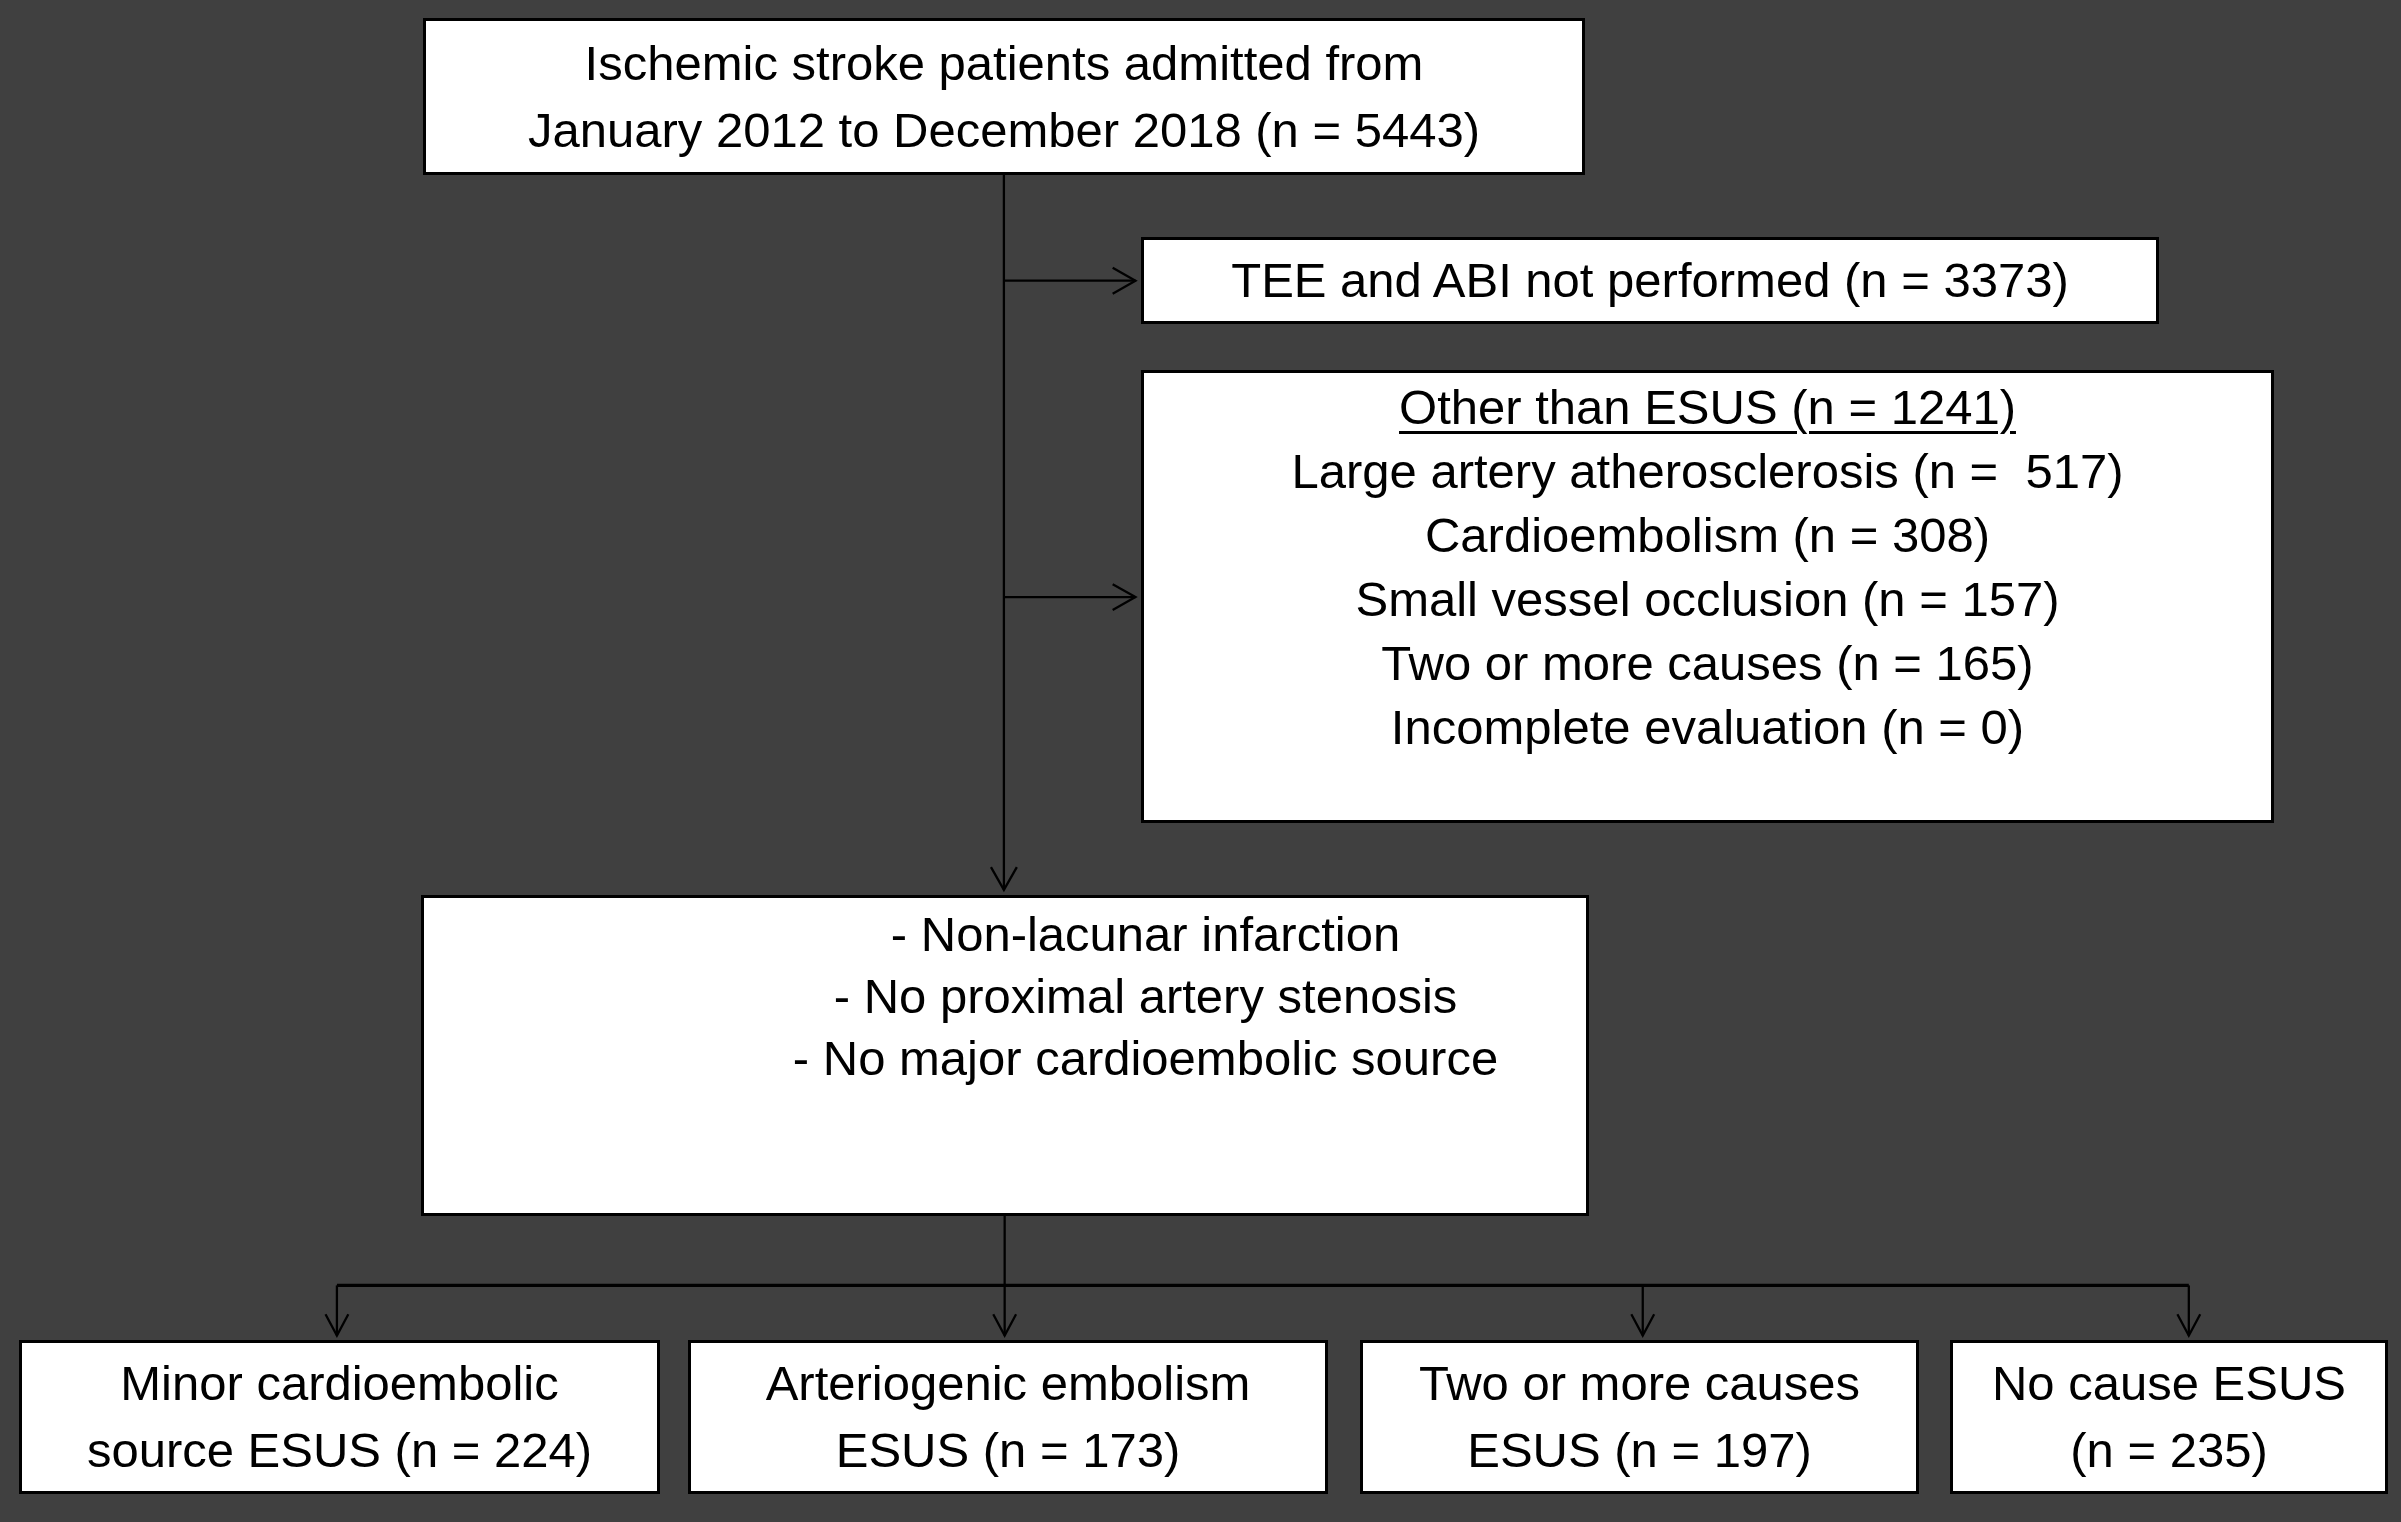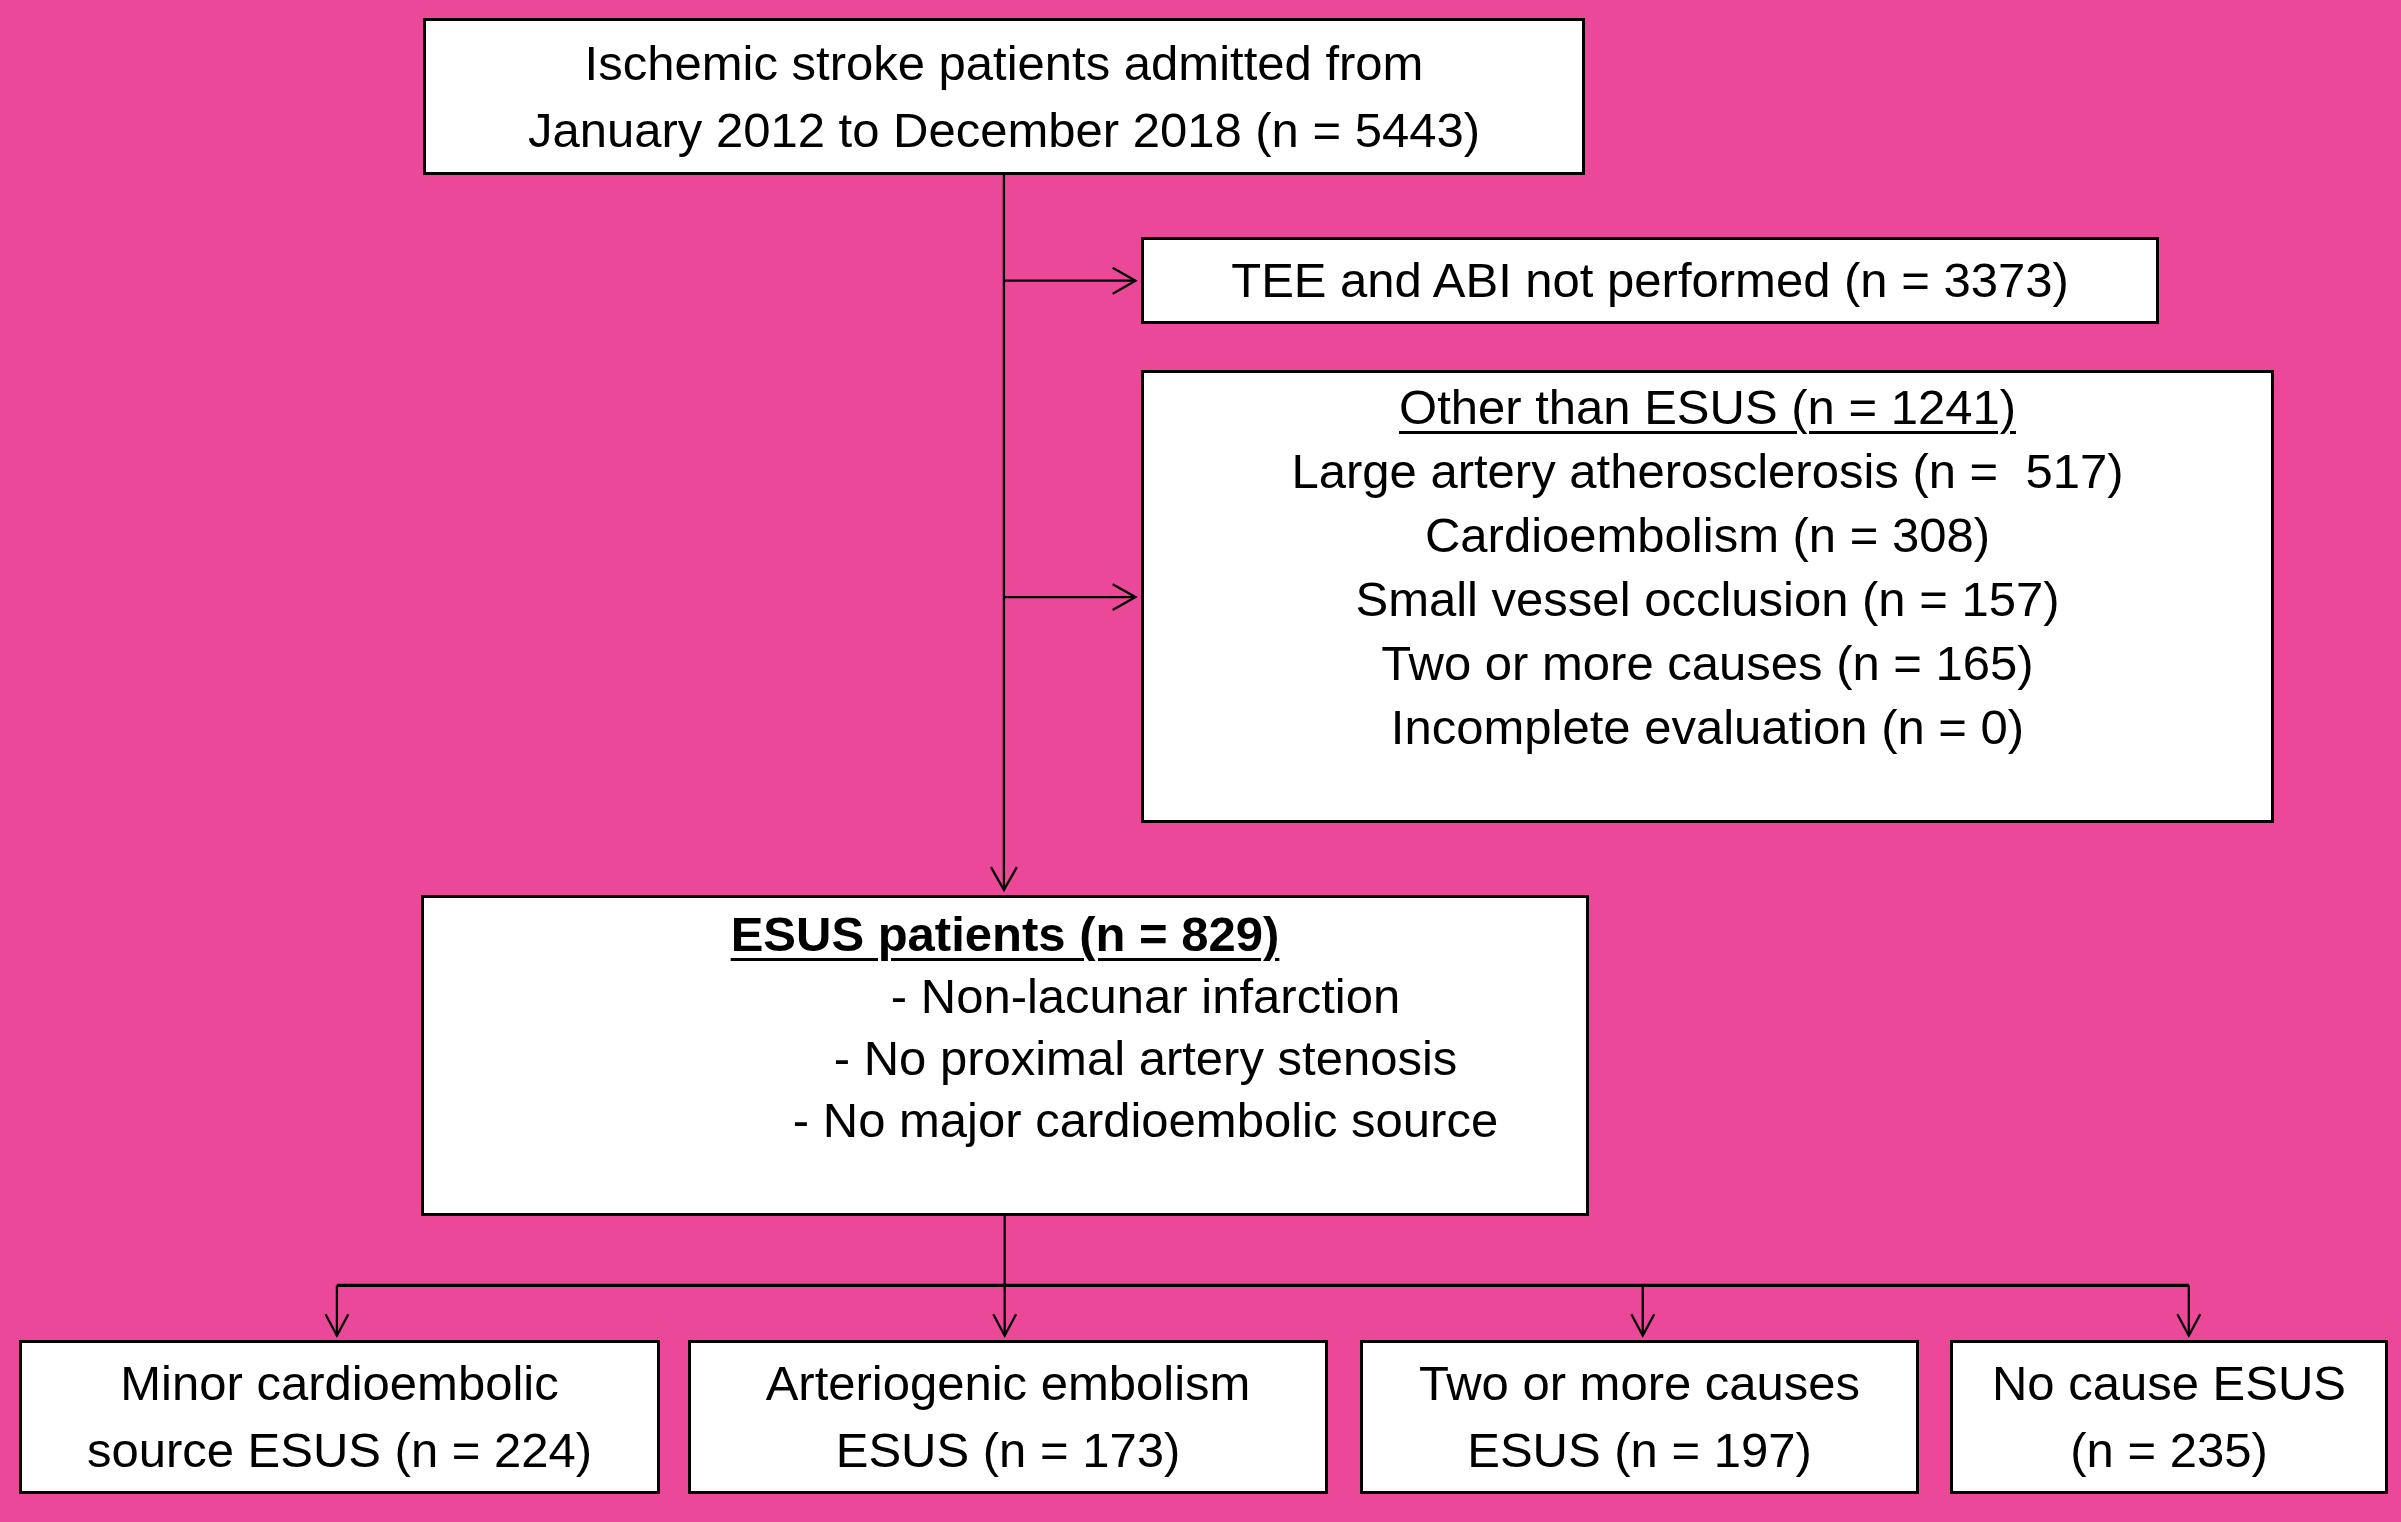--- a/index.html
+++ b/index.html
@@ -4,21 +4,21 @@
 <style>
   html, body {
     margin: 0;
     padding: 0;
     background: #ffffff;
   }
   #canvas {
     position: relative;
     width: 2401px;
     height: 1522px;
-    background: #ec4899;
+    background: #404040;
     font-family: "Liberation Sans", "DejaVu Sans", sans-serif;
     color: #000000;
     overflow: hidden;
   }
   #connectors {
     position: absolute;
     left: 0; top: 0;
     width: 2401px; height: 1522px;
   }
   #connectors line, #connectors polyline {
@@ -121,21 +121,20 @@
   <div class="box other-box">
     <div class="heading">Other than ESUS (n = 1241)</div>
     <div>Large artery atherosclerosis (n = &nbsp;517)</div>
     <div>Cardioembolism (n = 308)</div>
     <div>Small vessel occlusion (n = 157)</div>
     <div>Two or more causes (n = 165)</div>
     <div>Incomplete evaluation (n = 0)</div>
   </div>
 
   <div class="box esus-box">
-    <div class="heading bold">ESUS patients (n = 829)</div>
     <div class="esus-items">
       <div>- Non-lacunar infarction</div>
       <div>- No proximal artery stenosis</div>
       <div>- No major cardioembolic source</div>
     </div>
   </div>
 
   <div class="box outcome outcome-1 vcenter">
     <div class="multiline">Minor cardioembolic
 source ESUS (n = 224)</div>

